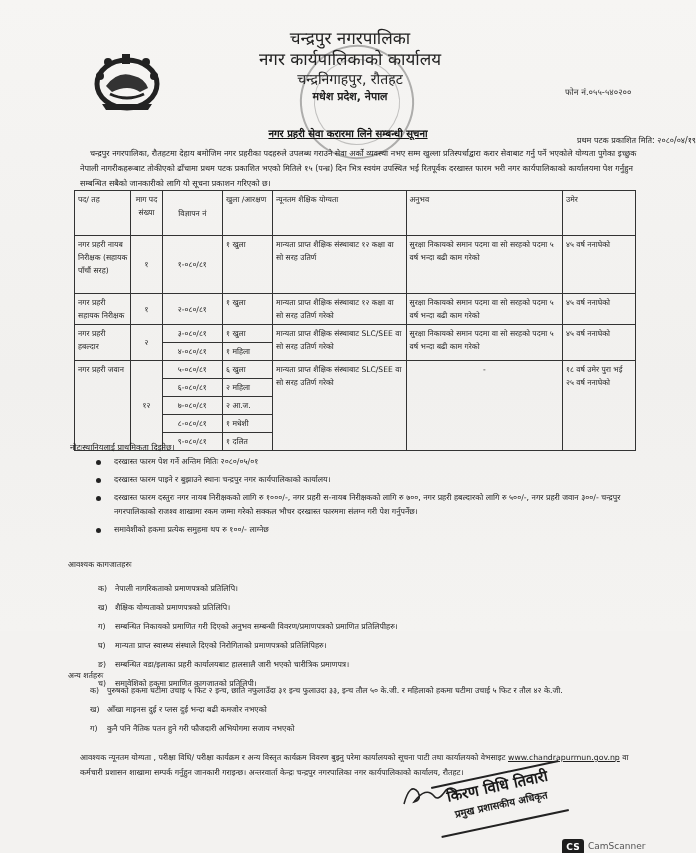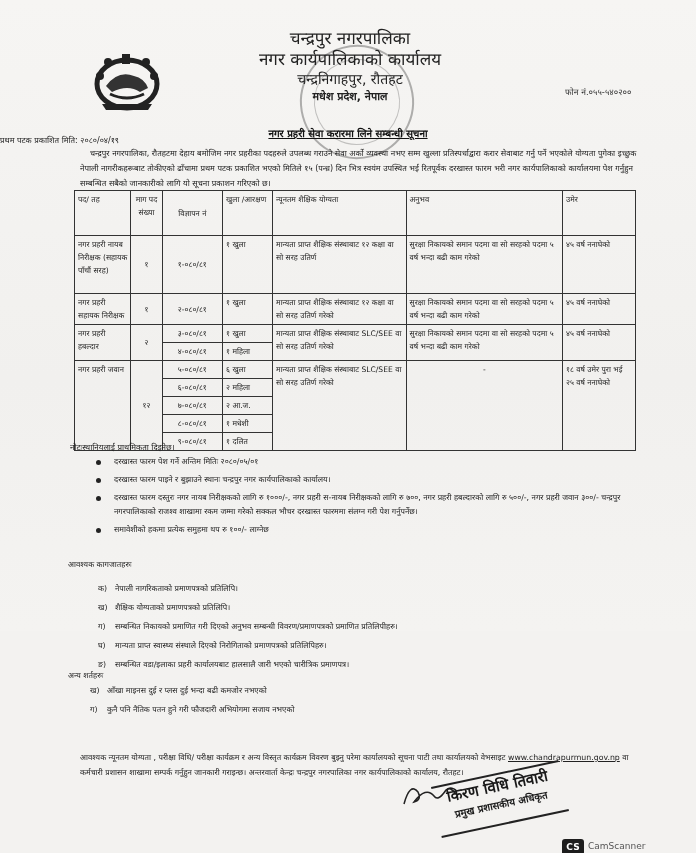--- a/index.html
+++ b/index.html
@@ -35,21 +35,21 @@
   }
   .stamp-top-inner {
     position:absolute; left:12px; top:12px; right:12px; bottom:12px;
     border-radius:50%; border:1px solid rgba(40,40,40,0.25);
   }
   .title {
     position:absolute; left:0; right:0; top:126px; text-align:center;
     font-size:10px; font-weight:bold; text-decoration:underline; color:#111;
   }
   .subtitle {
-    position:absolute; left:0; right:0; top:134px; text-align:left;
+    position:absolute; left:0; right:0; top:134px; text-align:right;
     font-size:8px; color:#222;
   }
   .intro {
     position:absolute; left:80px; top:146px; width:560px;
     font-size:8px; line-height:15px; color:#222; text-indent:10px;
   }
   table.posts {
     position:absolute; left:74px; top:190px; width:562px;
     border-collapse:collapse; font-size:7.6px; color:#222;
     table-layout:fixed;
@@ -249,24 +249,26 @@
   </ul>
 
 
   <div class="docs-heading">आवश्यक कागजातहरुः</div>
   <ol class="docs">
     <li><span class="mk">क)</span><span>नेपाली नागरिकताको प्रमाणपत्रको प्रतिलिपि।</span></li>
     <li><span class="mk">ख)</span><span>शैक्षिक योग्यताको प्रमाणपत्रको प्रतिलिपि।</span></li>
     <li><span class="mk">ग)</span><span>सम्बन्धित निकायको प्रमाणित गरी दिएको अनुभव सम्बन्धी विवरण/प्रमाणपत्रको प्रमाणित प्रतिलिपीहरु।</span></li>
     <li><span class="mk">घ)</span><span>मान्यता प्राप्त स्वास्थ्य संस्थाले दिएको निरोगिताको प्रमाणपत्रको प्रतिलिपिहरु।</span></li>
     <li><span class="mk">ङ)</span><span>सम्बन्धित वडा/इलाका प्रहरी कार्यालयबाट हालसालै जारी भएको चारीत्रिक प्रमाणपत्र।</span></li>
+    <li><span class="mk">च)</span><span>समावेशिको हकमा प्रमाणित कागजातको प्रतिलिपी।</span></li>
   </ol>
 
   <div class="terms-heading">अन्य शर्तहरुः</div>
   <ol class="terms">
+    <li><span class="mk">क)</span><span>पुरुषको हकमा घटीमा उचाइ ५ फिट २ इन्च, छाति नफुलाउँदा ३१ इन्च फुलाउदा ३३, इन्च तौल ५० के.जी. र महिलाको हकमा घटीमा उचाई ५ फिट र तौल ४२ के.जी.</span></li>
     <li><span class="mk">ख)</span><span>आँखा माइनस दुई र प्लस दुई भन्दा बढी कमजोर नभएको</span></li>
     <li><span class="mk">ग)</span><span>कुनै पनि नैतिक पतन हुने गरी फौजदारी अभियोगमा सजाय नभएको</span></li>
   </ol>
 
   <div class="footer">
     <span>आवश्यक न्यूनतम योग्यता , परीक्षा विधि/ परीक्षा कार्यक्रम र अन्य विस्तृत कार्यक्रम विवरण बुझ्नु परेमा कार्यालयको सूचना पाटी तथा कार्यालयको वेभसाइट</span>
     <a>www.chandrapurmun.gov.np</a><span> वा कर्मचारी प्रशासन शाखामा सम्पर्क गर्नुहुन जानकारी गराइन्छ। अन्तरवार्ता केन्द्रः चन्द्रपुर नगरपालिका नगर कार्यपालिकाको कार्यालय, रौतहट।</span><br>
   </div>
 
   <svg class="signature" viewBox="0 0 60 32">

